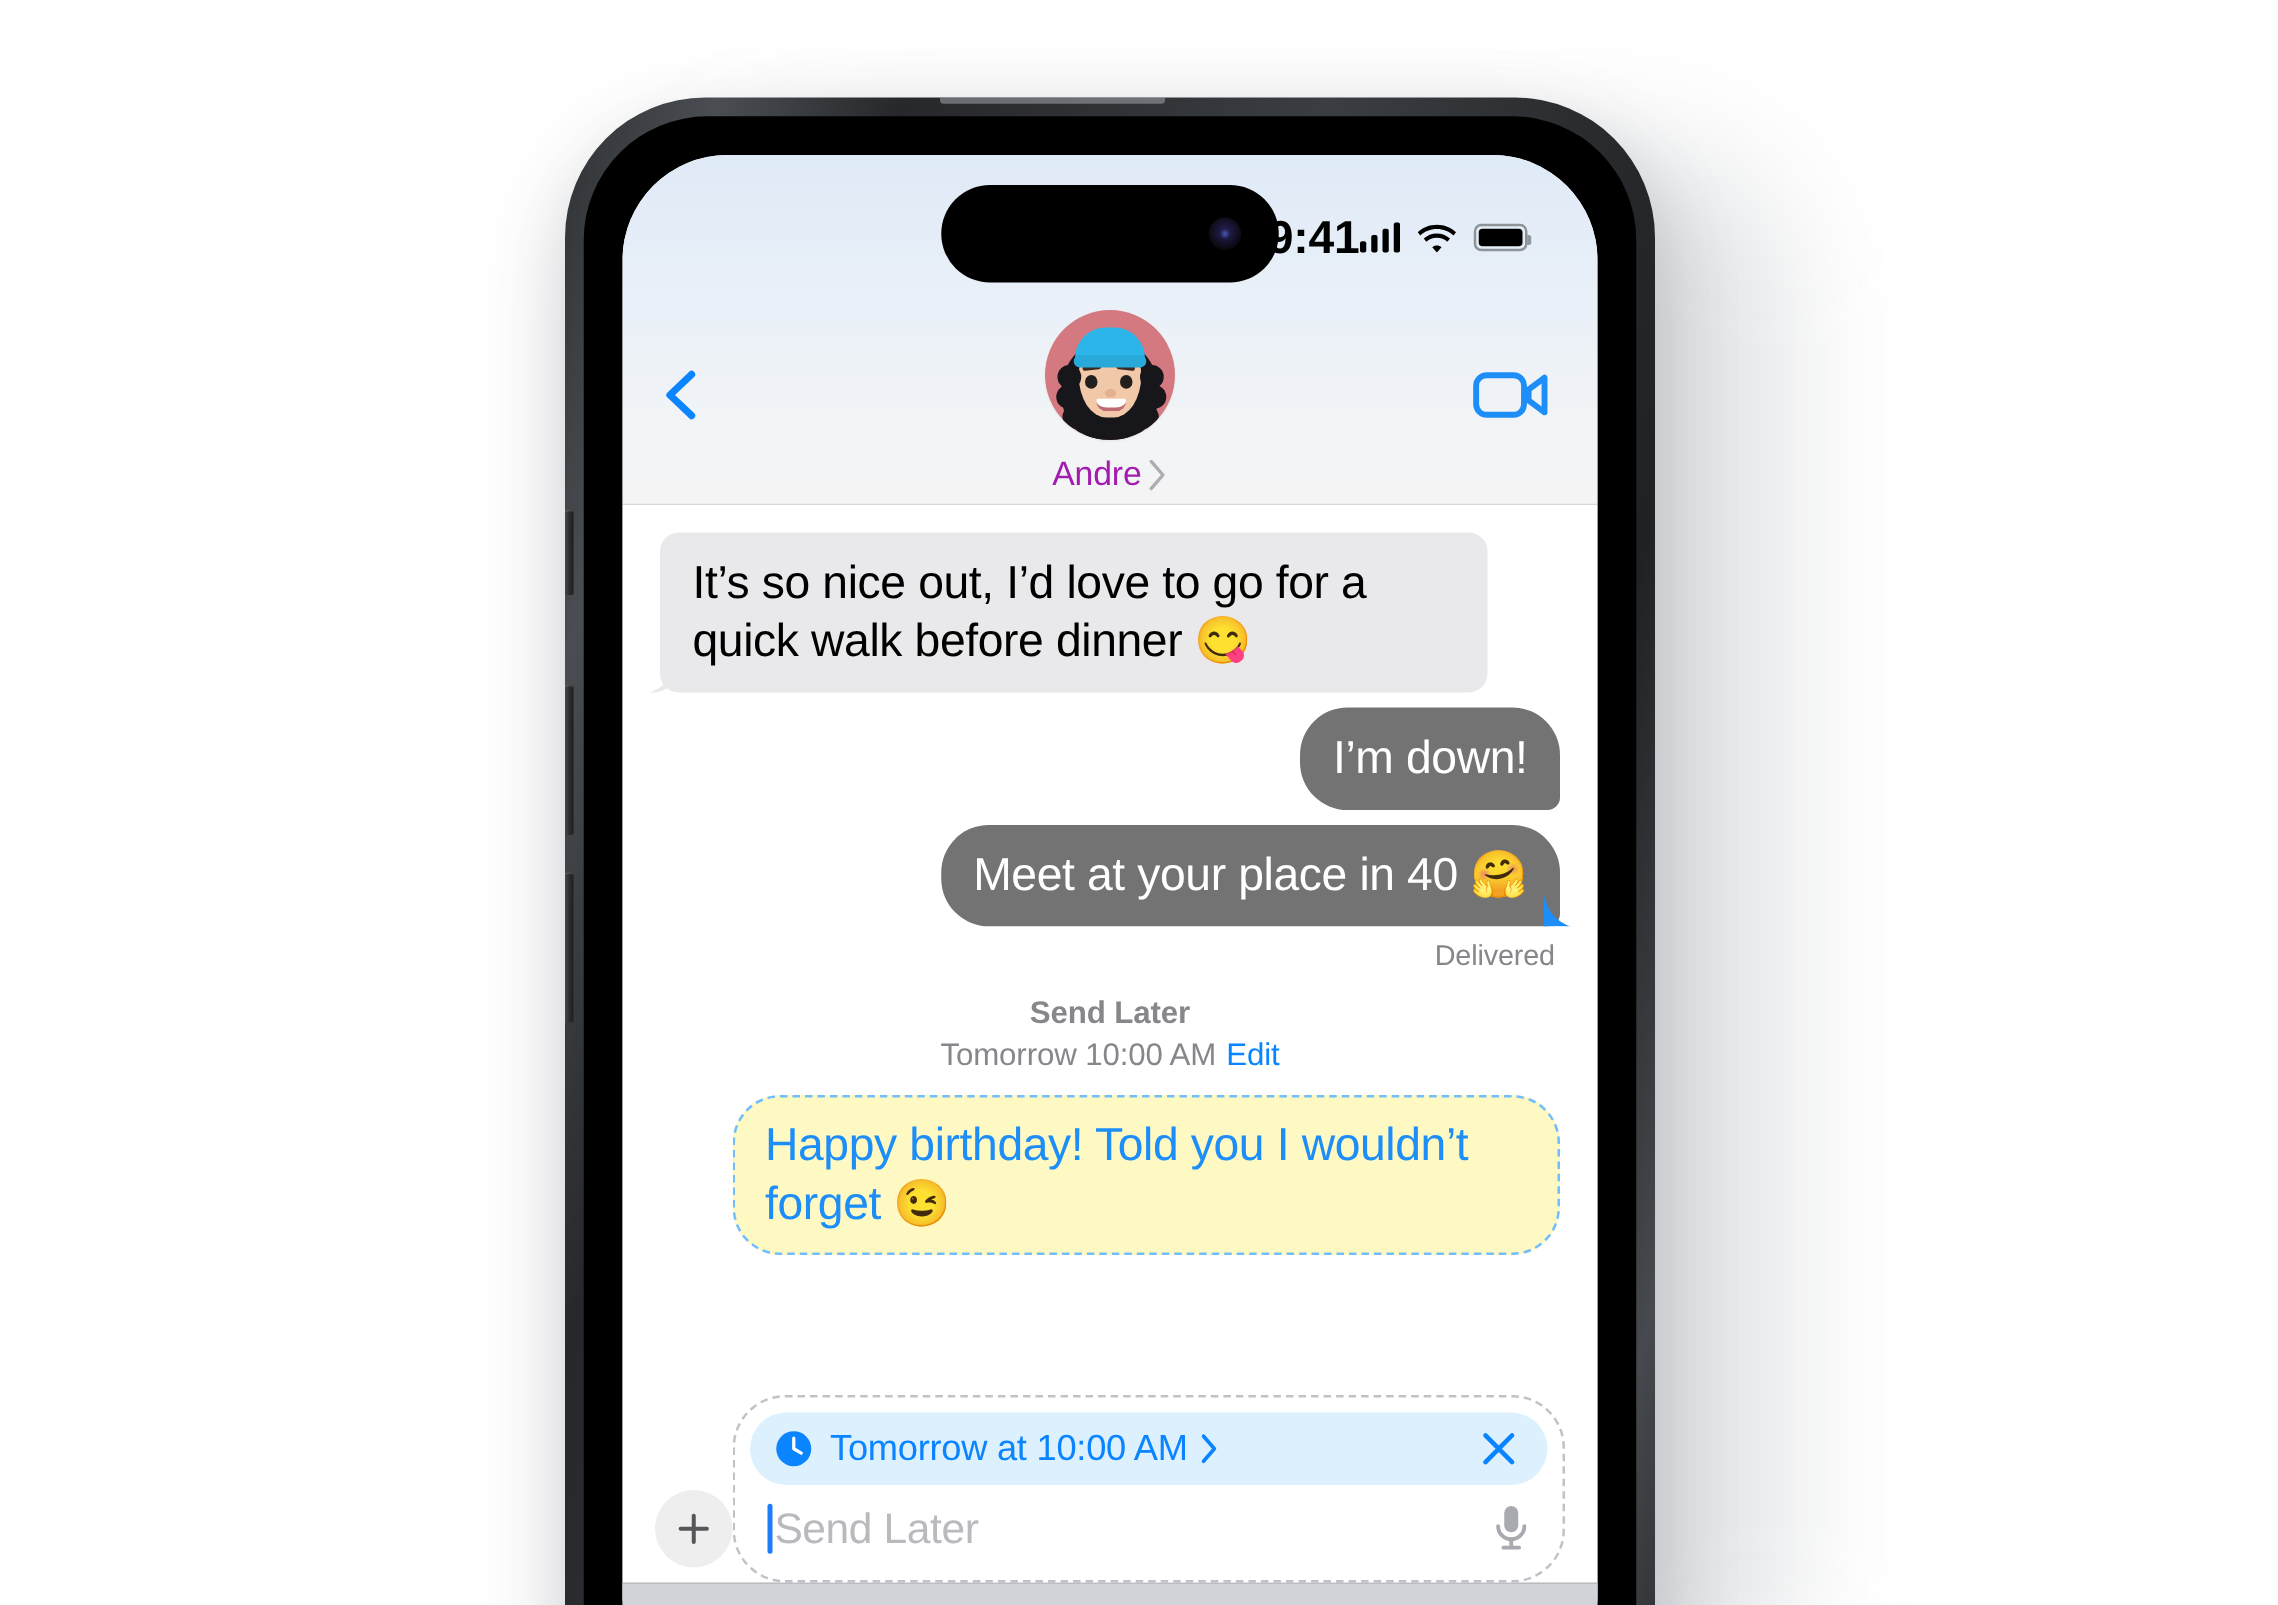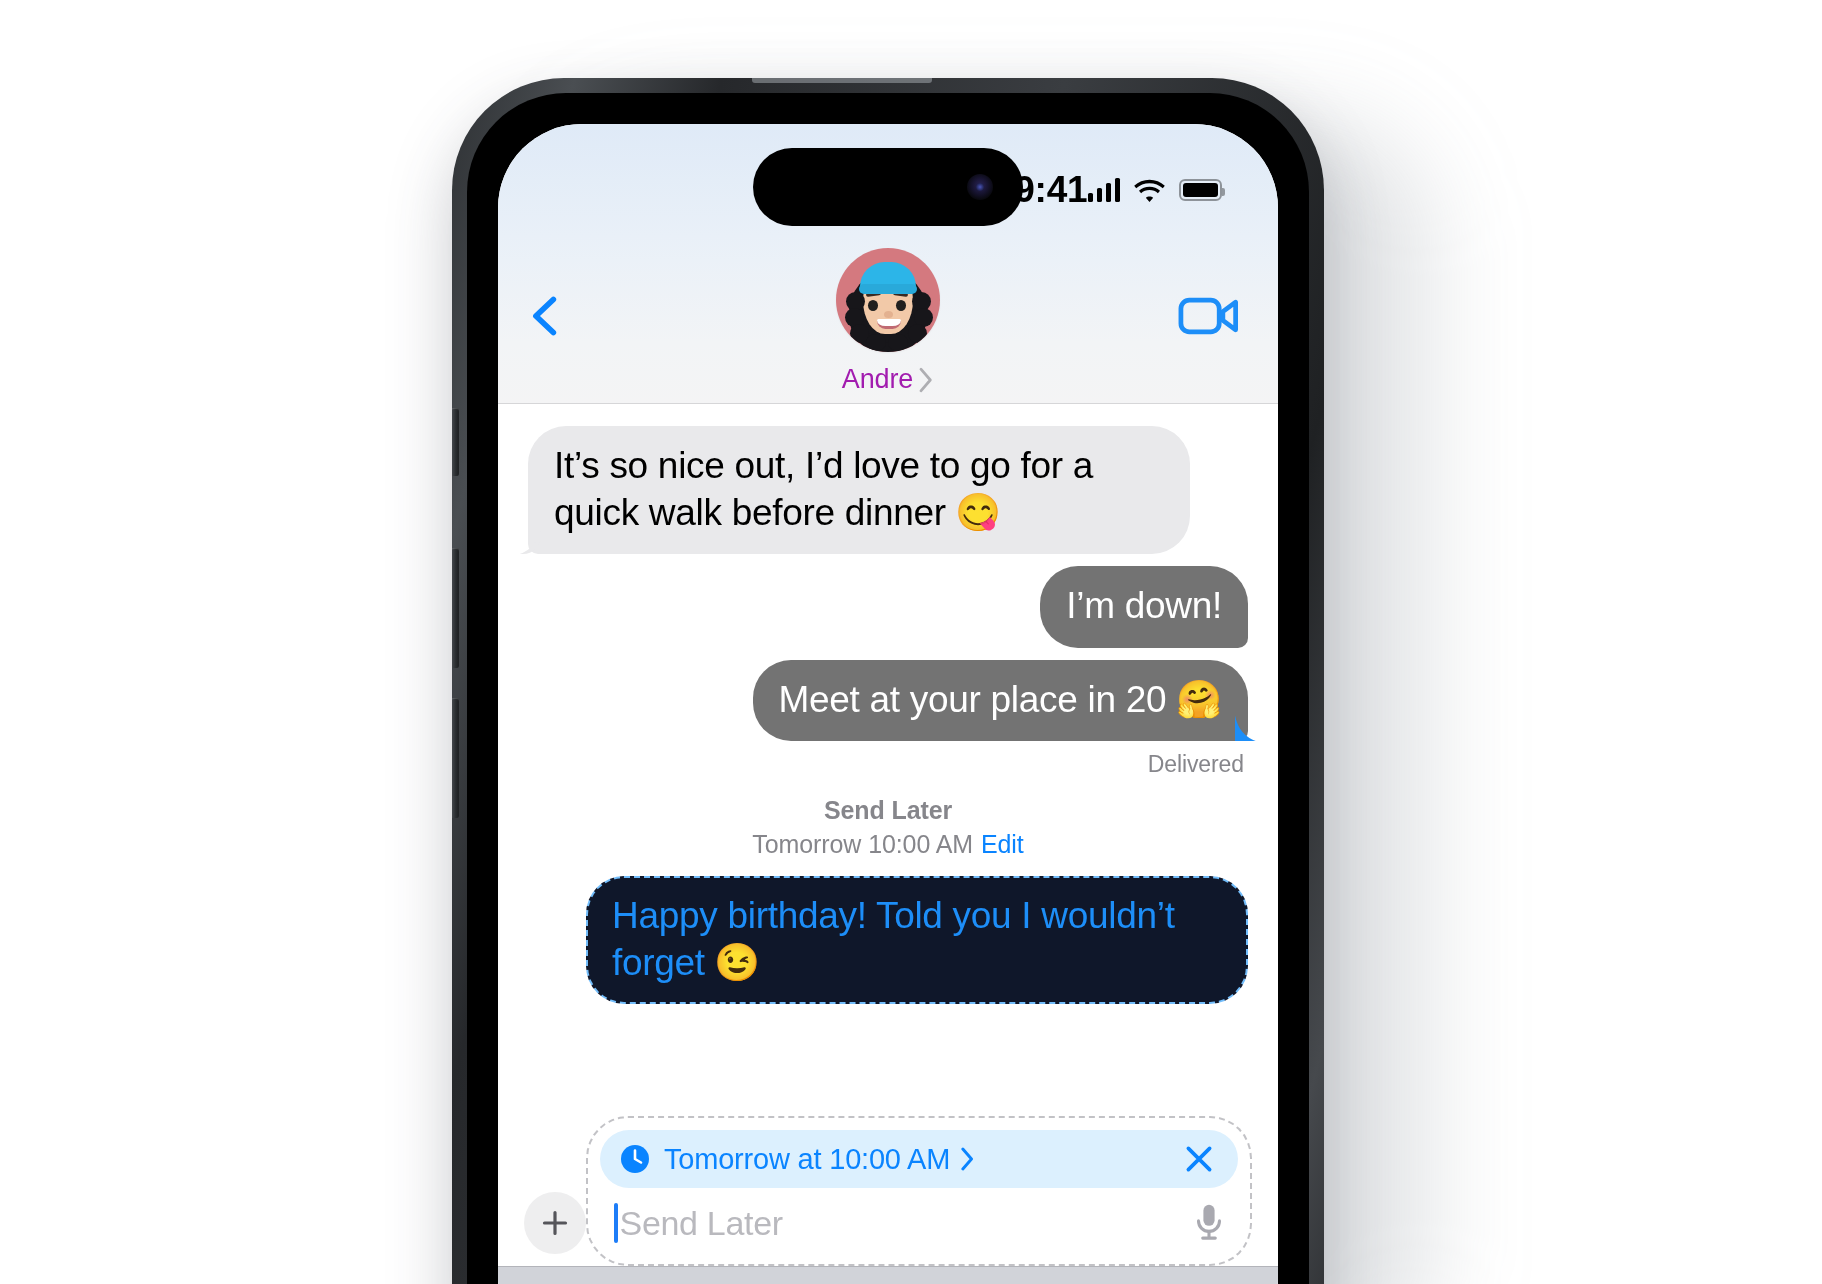--- a/index.html
+++ b/index.html
@@ -365,20 +365,21 @@
     border-radius: 38px;
     font-size: 37px;
     line-height: 1.26;
     letter-spacing: -0.3px;
     word-wrap: break-word;
   }
   .bubble.incoming {
     background: #e9e9eb;
     color: #000000;
     border-bottom-left-radius: 10px;
+    border-radius: 15px;
   }
   .bubble.incoming::after {
     content: "";
     position: absolute;
     left: -9px;
     bottom: 0px;
     width: 22px;
     height: 26px;
     background: #e9e9eb;
     border-bottom-right-radius: 18px;
@@ -393,21 +394,21 @@
     content: "";
     position: absolute;
     right: -9px;
     bottom: 0px;
     width: 22px;
     height: 26px;
     background: #1d8ef8;
     clip-path: path("M0 26 L0 0 Q4 20 22 26 Z");
   }
   .bubble.scheduled {
-    background: #0f172a;
+    background: #fef9c3;
     color: #1d8ef8;
     border: 2.5px dashed #72bdfb;
     border-radius: 38px;
     padding: 15px 24px 16px 24px;
   }
 
   .delivered {
     text-align: right;
     font-size: 23px;
     color: #86868b;
@@ -647,21 +648,21 @@
 
           <div class="row left">
             <div class="bubble incoming">It’s so nice out, I’d love to go for a quick walk before dinner 😋</div>
           </div>
 
           <div class="row right">
             <div class="bubble outgoing">I’m down!</div>
           </div>
 
           <div class="row right">
-            <div class="bubble outgoing tail">Meet at your place in 20 🤗</div>
+            <div class="bubble outgoing tail">Meet at your place in 40 🤗</div>
           </div>
 
           <div class="delivered">Delivered</div>
 
           <div id="send-later-header">
             <span id="send-later-title">Send Later</span>
             <span id="send-later-sub">Tomorrow 10:00 AM</span><span id="send-later-edit">Edit</span>
           </div>
 
           <div class="row right">

